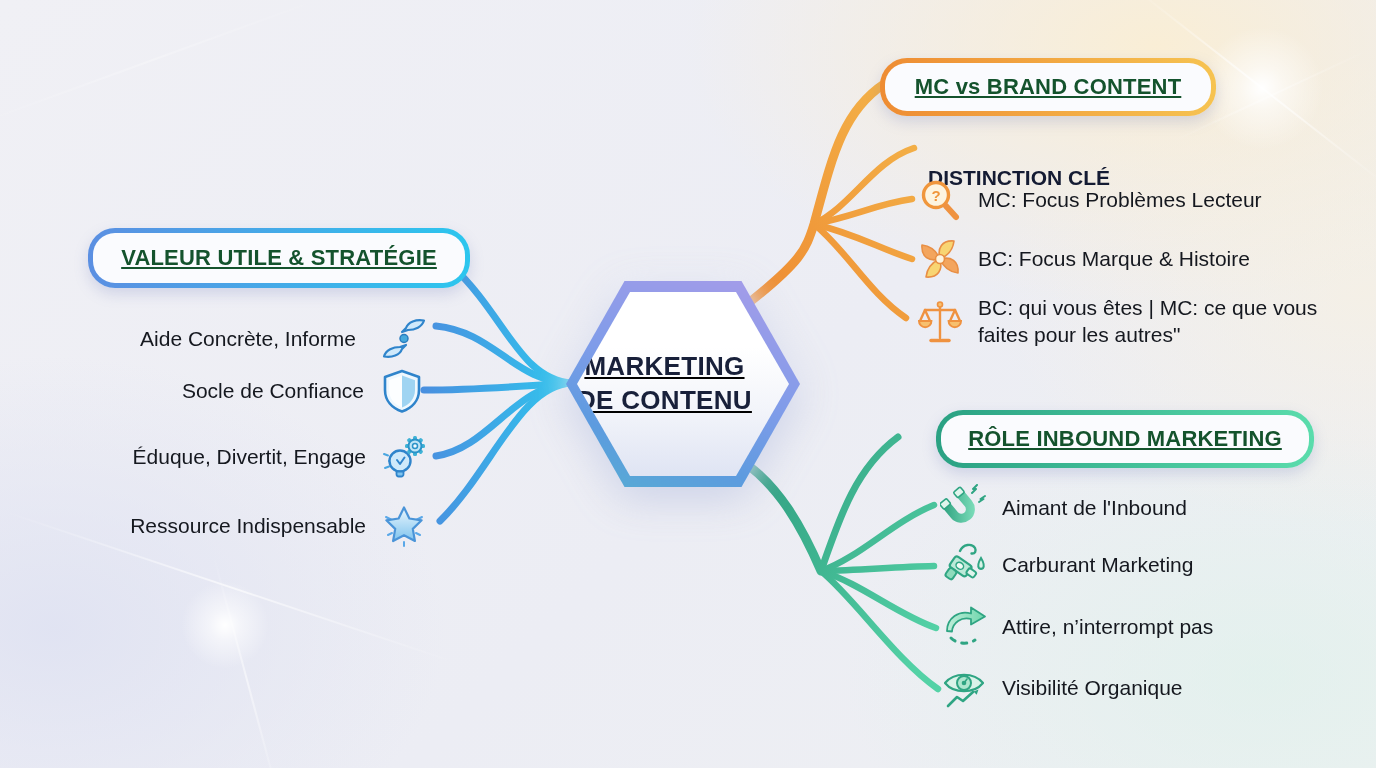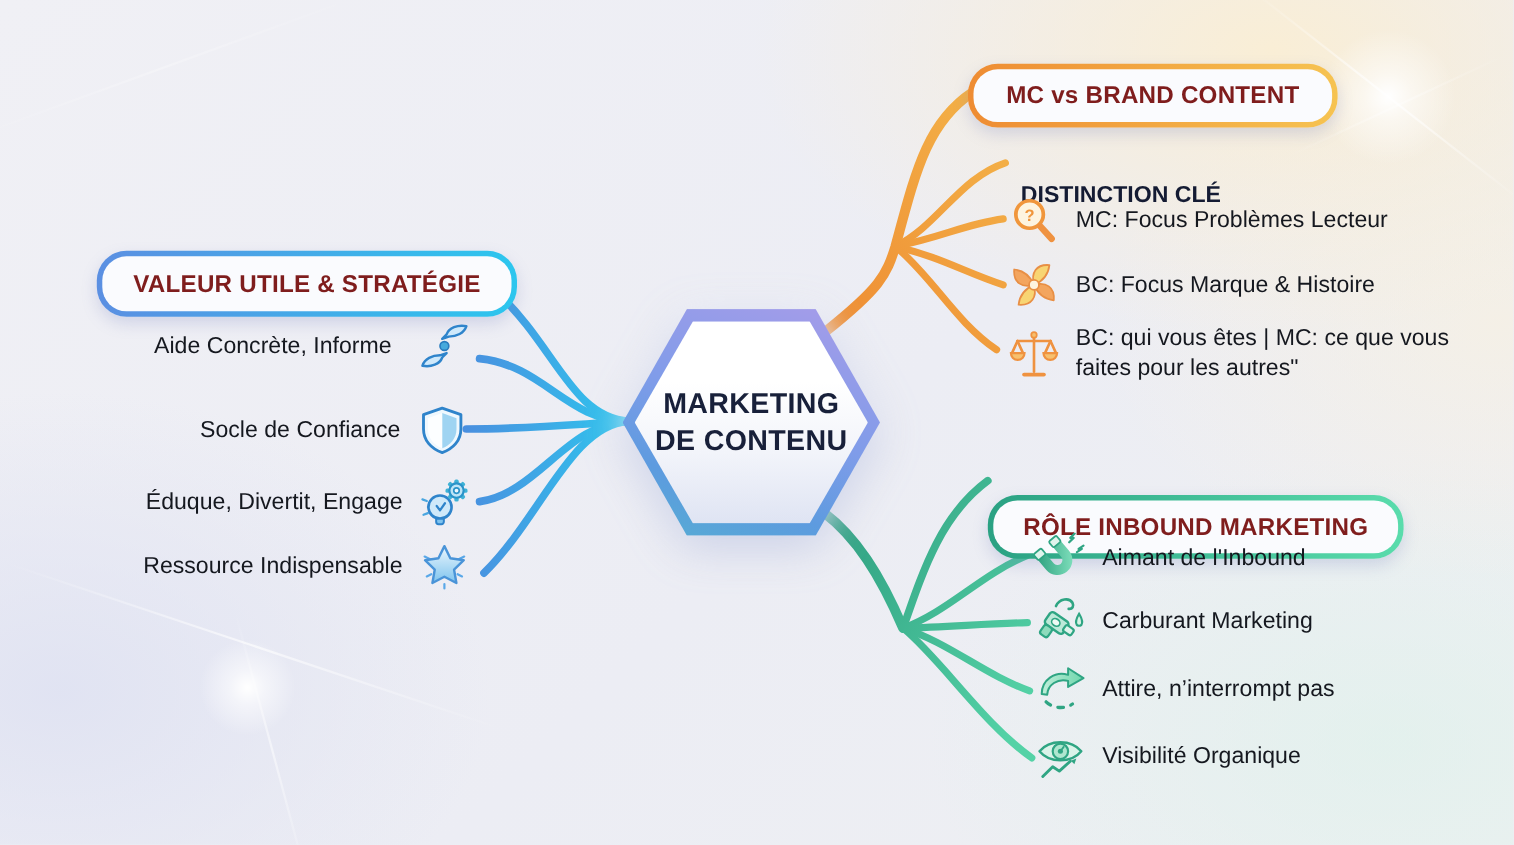--- a/index.html
+++ b/index.html
@@ -24,28 +24,28 @@
     background:linear-gradient(90deg, rgba(255,255,255,0) 0%, rgba(255,255,255,0.85) 50%, rgba(255,255,255,0) 100%);}
   
   .hex-wrap{position:absolute;left:566px;top:281px;width:234px;height:206px;
     filter:drop-shadow(0 10px 20px rgba(110,125,190,0.35)) drop-shadow(0 0 14px rgba(255,255,255,0.9));}
   .hex{position:absolute;inset:0;
     clip-path:polygon(25% 0%,75% 0%,100% 50%,75% 100%,25% 100%,0% 50%);
     background:linear-gradient(200deg,#a59ce9 4%,#7f9ce9 48%,#5d9bdf 75%,#55aed2 100%);}
   .hex-inner{position:absolute;inset:11px;
     clip-path:polygon(25% 0%,75% 0%,100% 50%,75% 100%,25% 100%,0% 50%);
     background:linear-gradient(180deg,#ffffff 30%,#f2f4fa 65%,#dfe4f3 100%);
-    display:flex;align-items:center;justify-content:center;}
+    display:flex;align-items:center;justify-content:flex-start;text-decoration:underline;}
   .hex-title{font-size:26px;font-weight:800;color:#18203a;text-align:center;line-height:1.3;letter-spacing:0.3px;}
   
   .pill{position:absolute;border-radius:27px;padding:5px;
     box-shadow:0 6px 14px rgba(120,130,190,0.25);}
   .pill-inner{height:100%;border-radius:22px;background:#fafbfe;
     display:flex;align-items:center;justify-content:center;
-    font-weight:700;font-size:22px;color:#7f1d1d;letter-spacing:0.2px;white-space:nowrap;}
+    font-weight:700;font-size:22px;color:#14532d;letter-spacing:0.2px;white-space:nowrap;text-decoration:underline;}
   .pill-blue{background:linear-gradient(90deg,#5b8fe2,#2cc6ee);}
   .pill-orange{background:linear-gradient(90deg,#ee8c33,#f6c351);}
   .pill-green{background:linear-gradient(90deg,#2aa183,#5adcac);}
   
   .item{position:absolute;display:flex;align-items:center;gap:14px;height:50px;
     font-size:21px;color:#15181f;white-space:nowrap;}
   .item .icon{flex:0 0 auto;display:flex;align-items:center;justify-content:center;width:48px;height:48px;}
   .subtitle{position:absolute;font-size:21px;font-weight:700;color:#141b33;white-space:nowrap;margin-top:31px;}
   .wrap2{white-space:normal;line-height:1.28;max-width:340px;}
 </style>
@@ -123,21 +123,21 @@
         <span>MARKETING</span><br>
         <span>DE CONTENU</span>
       </div>
     </div>
   </div>
 
   <div class="pill pill-blue" style="left:88px;top:228px;width:372px;height:50px;">
     <div class="pill-inner">VALEUR UTILE &amp; STRATÉGIE</div>
   </div>
 
-  <div class="item" style="right:948px;top:290px;gap:24px;">
+  <div class="item" style="right:948px;top:314px;gap:24px;">
     <span>Aide Concrète, Informe</span>
     <span class="icon">
       <svg viewBox="0 0 48 48" width="48" height="48">
         <g fill="#cfe9fb" stroke="#2f84cb" stroke-width="2.2" stroke-linejoin="round" stroke-linecap="round">
           <path d="M26 13 C28 7 36 4 44 5.5 C42 12 35 15 28 15 L22 17 Z"></path>
           <path d="M22 34 C20 40 12 43 4 41.5 C6 35 13 32 20 32 L26 30 Z"></path>
         </g>
         <circle cx="24" cy="23.5" r="4" fill="#46a9dc" stroke="#2a7cbf" stroke-width="1.5"></circle>
       </svg>
     </span>
@@ -177,21 +177,21 @@
             <rect x="-2" y="-10" width="4" height="5" rx="1.5" transform="rotate(270)"></rect>
             <rect x="-2" y="-10" width="4" height="5" rx="1.5" transform="rotate(315)"></rect>
           </g>
           <circle r="6.5" fill="#bde4f6" stroke="#2a93c9" stroke-width="2"></circle>
           <circle r="2.5" fill="#eff8fe" stroke="#2a93c9" stroke-width="1.5"></circle>
         </g>
       </svg>
     </span>
   </div>
 
-  <div class="item" style="right:948px;top:490px;align-items:center;">
+  <div class="item" style="right:948px;top:501px;align-items:center;">
     <span>Ressource Indispensable</span>
     <span class="icon">
       <svg viewBox="0 0 48 48" width="48" height="48">
         <g stroke="#5aa8e8" stroke-width="2" stroke-linecap="round">
           <path d="M6 15 l5 2.5"></path>
             <path d="M42 15 l-5 2.5"></path>
             <path d="M24 44 v-4"></path>
           <path d="M8 33 l4 -2"></path>
             <path d="M40 33 l-4 -2"></path>
         </g>
@@ -251,21 +251,21 @@
         </g>
         <path d="M3 23 a6.2 6.2 0 0 0 12.4 0 Z" fill="#f7c06e" stroke="#ef9240" stroke-width="2"></path>
         <path d="M32.6 23 a6.2 6.2 0 0 0 12.4 0 Z" fill="#f7c06e" stroke="#ef9240" stroke-width="2"></path>
         <circle cx="24" cy="6.5" r="2.5" fill="#f7c06e" stroke="#ef9240" stroke-width="1.6"></circle>
         <path d="M15 42.5 h18" stroke="#ef9240" stroke-width="3.5" stroke-linecap="round"></path>
       </svg>
     </span>
     <span class="wrap2">BC: qui vous êtes | MC: ce que vous faites pour les autres"</span>
   </div>
 
-  <div class="pill pill-green" style="left:898px;top:410px;width:368px;height:48px;margin-top:40px;">
+  <div class="pill pill-green" style="left:936px;top:410px;width:368px;height:48px;">
     <div class="pill-inner">RÔLE INBOUND MARKETING</div>
   </div>
 
   <div class="item" style="left:940px;top:483px;">
     <span class="icon">
       <svg viewBox="0 0 48 48" width="48" height="48">
         <g transform="rotate(-40 22 26)">
           <path d="M13 12 V25 a9 9 0 0 0 18 0 V12" fill="none" stroke="url(#magG)" stroke-width="9"></path>
           <rect x="8.5" y="7" width="9" height="7" rx="1.5" fill="#dff4ec" stroke="#2fa583" stroke-width="1.6"></rect>
           <rect x="26.5" y="7" width="9" height="7" rx="1.5" fill="#dff4ec" stroke="#2fa583" stroke-width="1.6"></rect>

